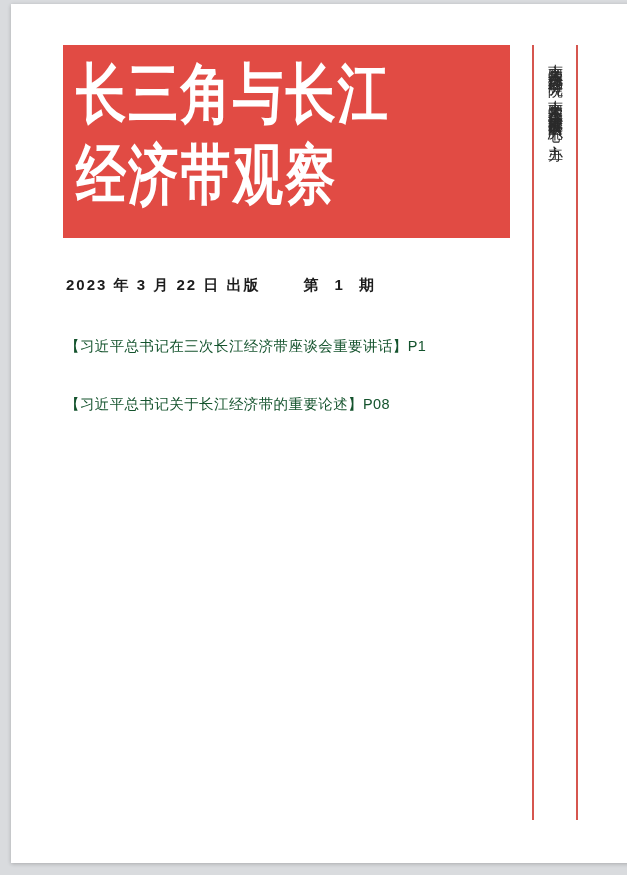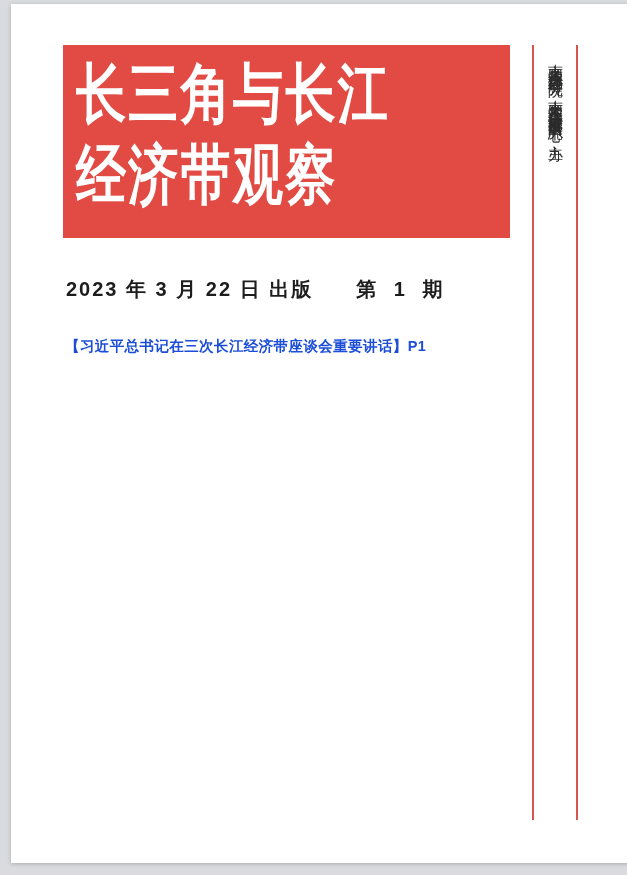--- a/index.html
+++ b/index.html
@@ -34,38 +34,38 @@
     font-size: 65px;
     line-height: 81px;
     letter-spacing: 3px;
     white-space: nowrap;
     transform: scaleX(0.77);
     transform-origin: left top;
   }
   .pub-line {
     position: absolute;
     left: 55px; top: 272px;
-    font-size: 20px;
+    font-size: 15px;
     font-weight: bold;
     color: #1d1d1d;
     letter-spacing: 2px;
     white-space: nowrap;
   }
   .issue { margin-left: 43px; letter-spacing: 6px; }
   .toc {
     position: absolute;
     left: 54px; top: 333px;
     width: 420px;
   }
   .toc-item {
     height: 17px;
     margin-bottom: 41px;
     font-size: 14.5px;
-    font-weight: bold;
-    color: #1d4ed8;
+    font-weight: normal;
+    color: #14532d;
     letter-spacing: 0.4px;
     white-space: nowrap;
   }
   .rule {
     position: absolute;
     top: 41px;
     width: 1.5px;
     height: 775px;
     background: #d6564f;
   }
@@ -99,20 +99,23 @@
     </div>
 
     <div class="pub-line">
       <span>2023 年 3 月 22 日 出版</span><span class="issue">第 1 期</span>
     </div>
 
     <div class="toc">
       <div class="toc-item">
         <span>【习近平总书记在三次长江经济带座谈会重要讲话】</span><span>P1</span>
       </div>
+      <div class="toc-item">
+        <span>【习近平总书记关于长江经济带的重要论述】</span><span>P08</span>
+      </div>
     </div>
 
     <div class="rule rule-left"></div>
     <div class="rule rule-right"></div>
     <div class="vertical-text">南京大学长江产业经济研究院　南京大学长江三角洲经济社会发展研究中心　主办</div>
 
   </div>
 </div>
 
 </body></html>

